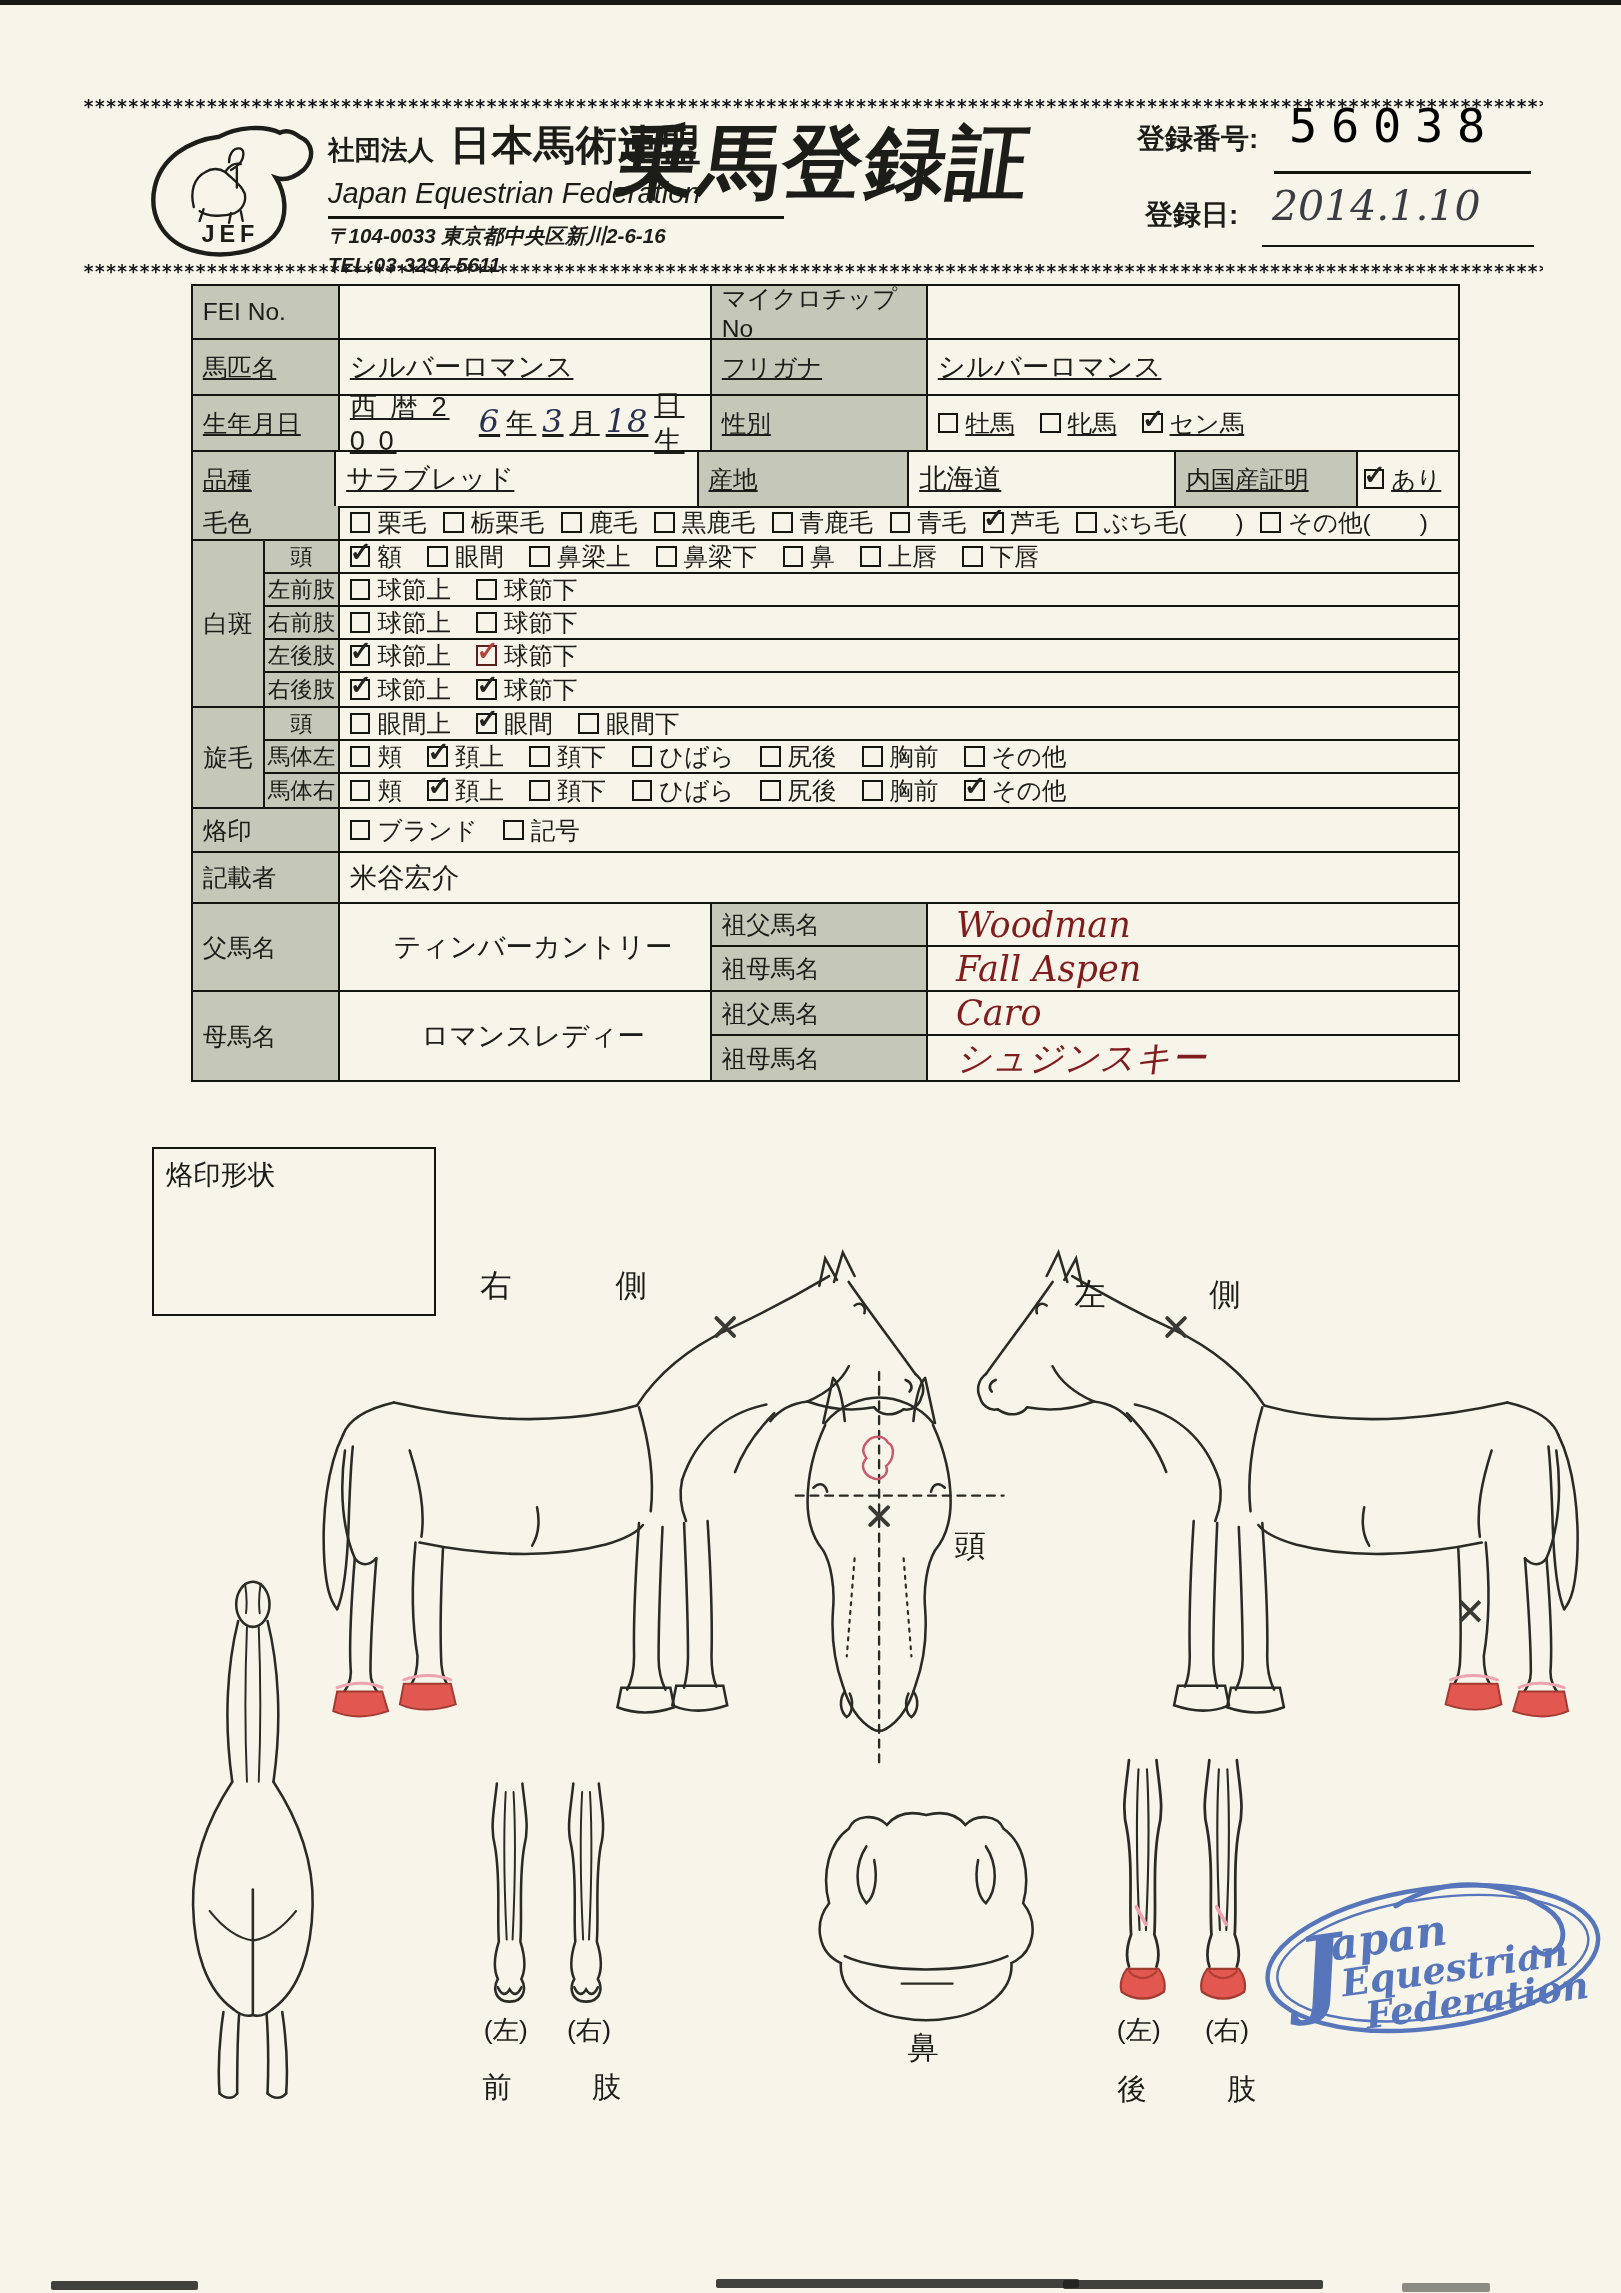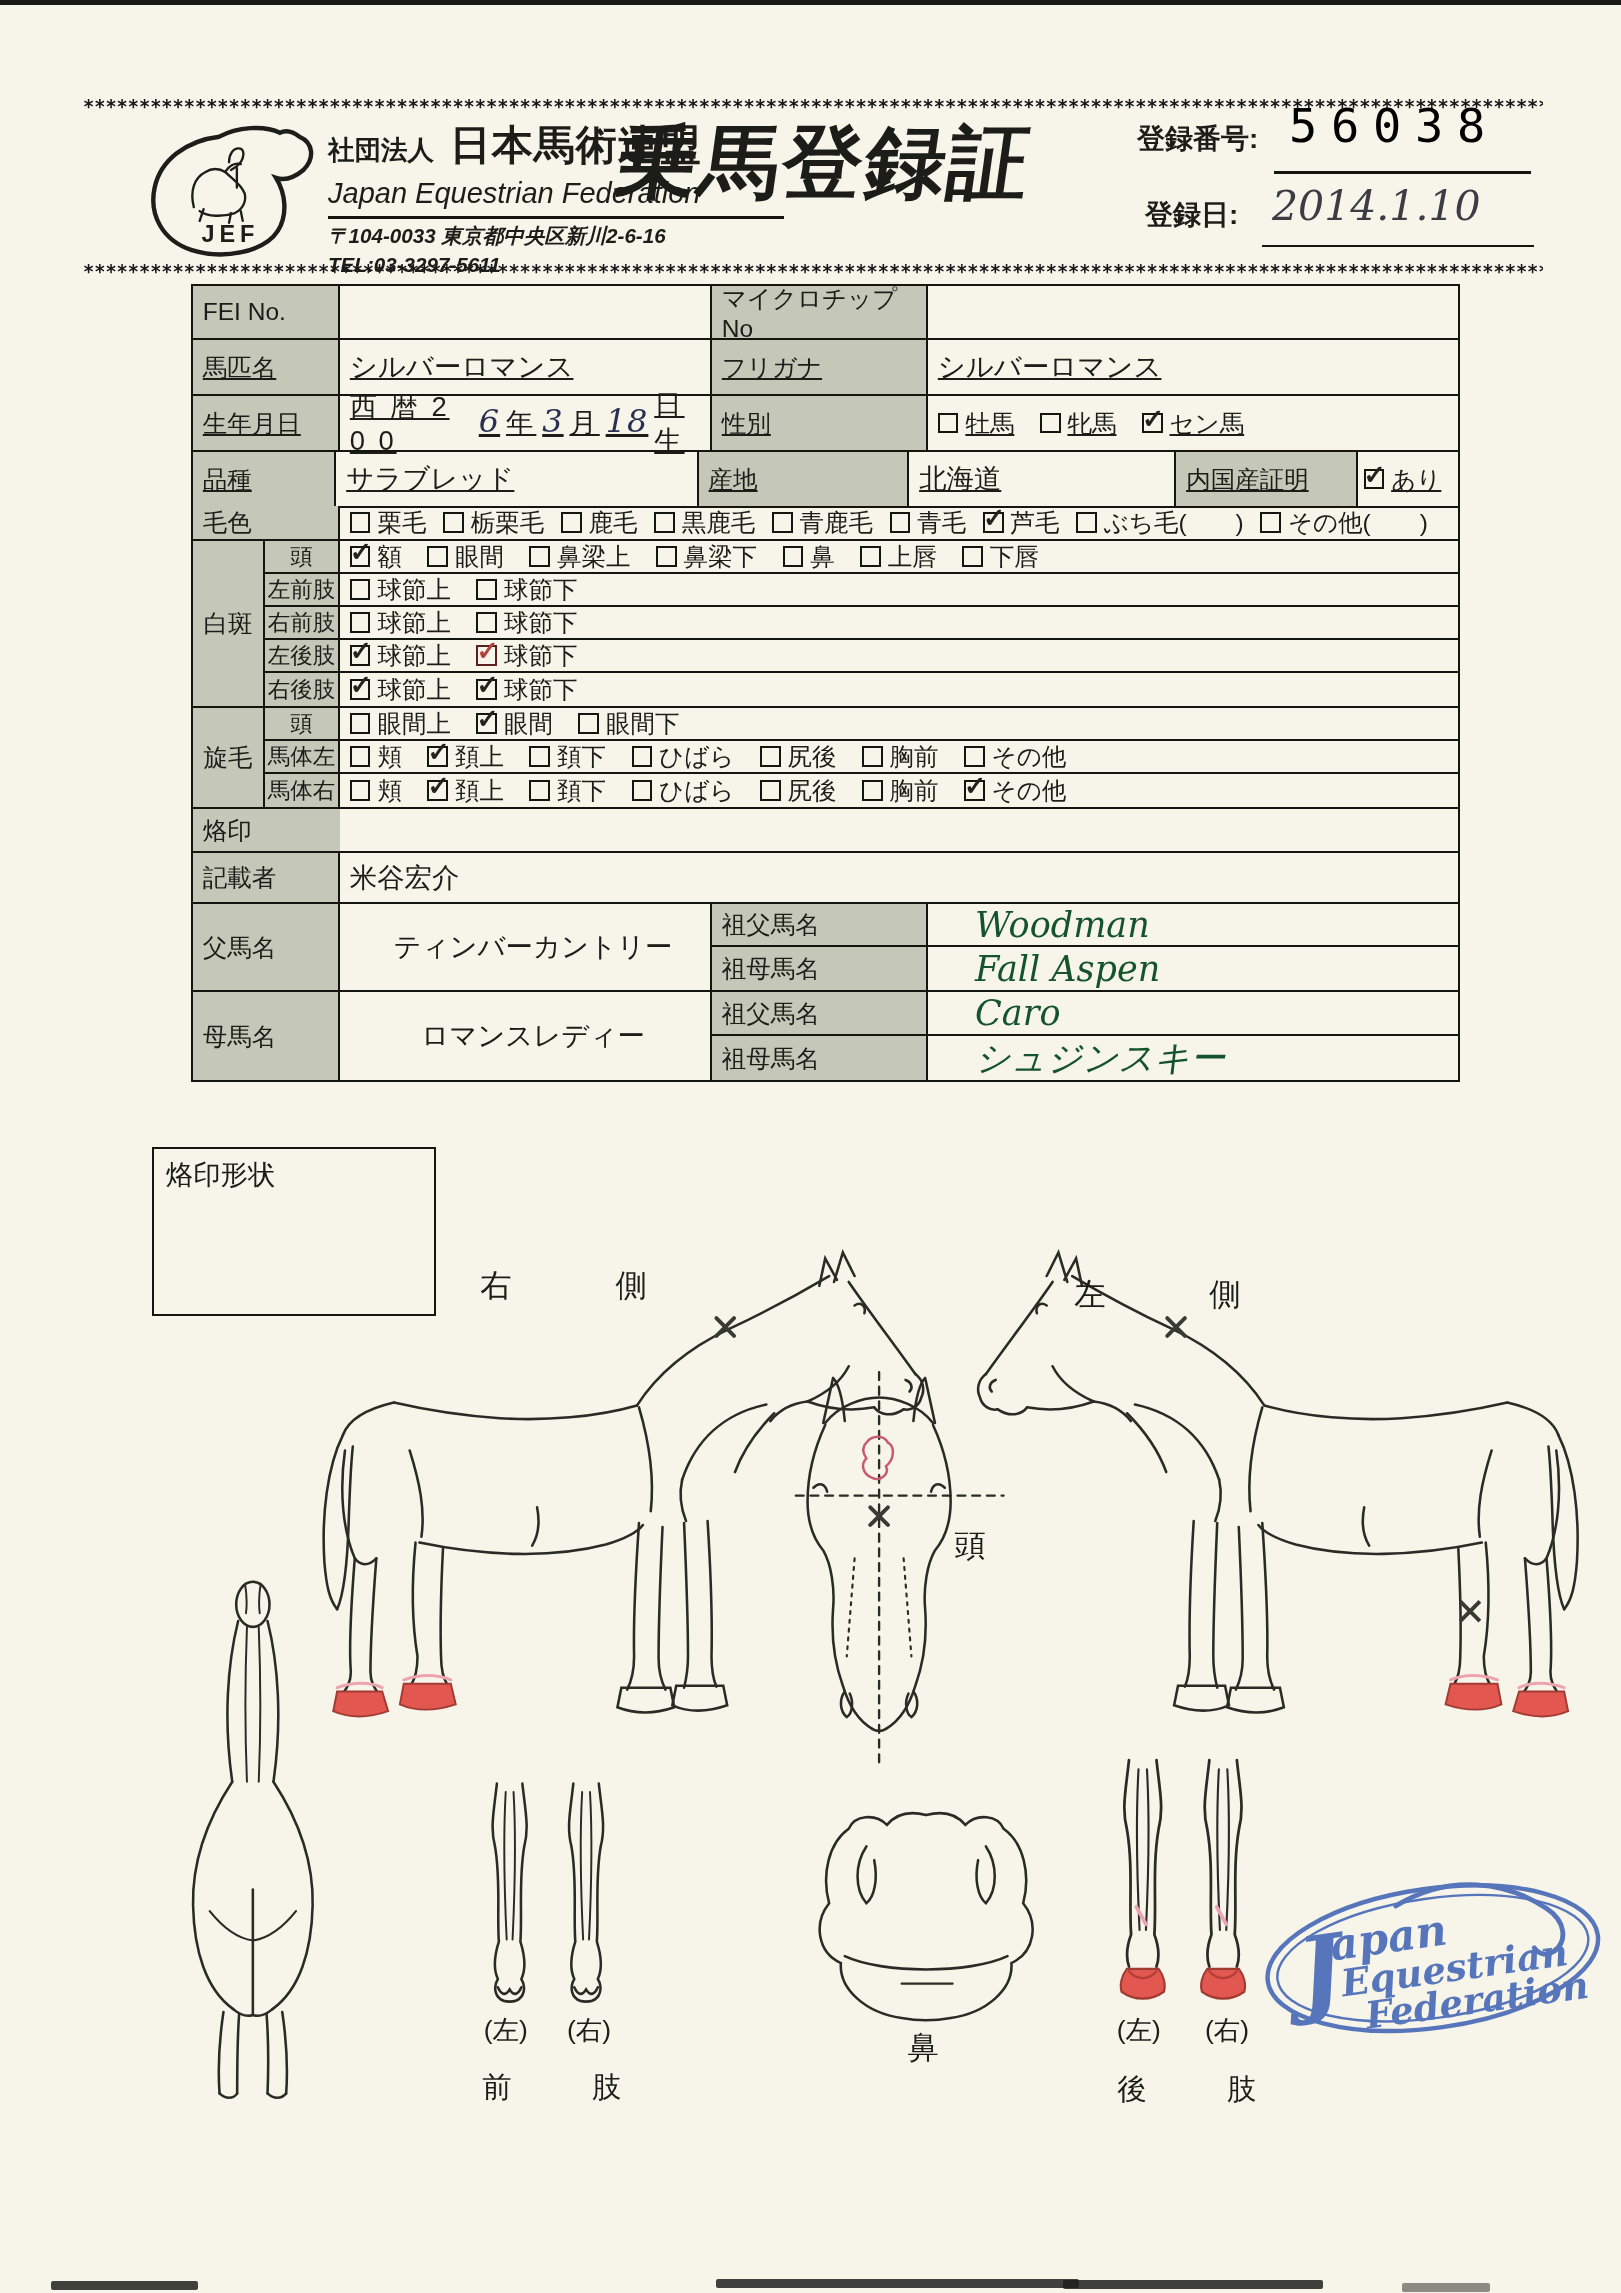--- a/index.html
+++ b/index.html
@@ -86,21 +86,21 @@
   .birth-cell{letter-spacing:2.9px;}
   .birth-hw{font-size:32px;letter-spacing:1px;color:#2a3150;margin:0 5.9px;position:relative;top:-2px;}
   .parent-name{justify-content:center;padding-left:16px;}
   .prow{display:flex;height:88px;border-bottom:2px solid #15150f;box-sizing:border-box;}
   .prow:last-child{border-bottom:none;}
   .pcolR{flex:1;display:flex;flex-direction:column;}
   .psub{display:flex;height:44px;border-bottom:2px solid #15150f;box-sizing:border-box;}
   .psub:last-child{border-bottom:none;}
   .psub .lab{width:216px;}
   .psub .val{flex:1;border-right:none;}
-  .hw-name{font-size:35px;color:#14532d;padding-left:47px;text-align:right;}
+  .hw-name{font-size:35px;color:#7f1d1d;padding-left:28px;text-align:right;}
   
   .brandbox{
     left:152px;top:1147px;width:284px;height:169px;border:2.9px solid #15150f;box-sizing:border-box;
     font-size:27.4px;padding:7.8px 0 0 11.8px;background:transparent;
   }
   
   .figures{left:0;top:1127px;}
 </style>
 </head>
 <body>
@@ -445,20 +445,32 @@
                 <span class="olb">その他</span>
               </span>
             </div>
           </div>
       </div>
     </div>
   </div>
 
   <div class="trow h45">
     <div class="cell lab cA">烙印</div>
+    <div class="cell cD">
+        <div class="opts">
+          <span class="opt">
+            <span class="cb"></span>
+            <span class="olb">ブランド</span>
+          </span>
+          <span class="opt">
+            <span class="cb"></span>
+            <span class="olb">記号</span>
+          </span>
+        </div>
+      </div>
   </div>
 
   <div class="trow h52">
     <div class="cell lab cA">記載者</div>
     <div class="cell val cD">米谷宏介</div>
   </div>
 
   <div class="prow">
     <div class="cell lab cA" style="height:100%;">父馬名</div>
     <div class="cell val cB parent-name" style="height:100%;">ティンバーカントリー</div>

